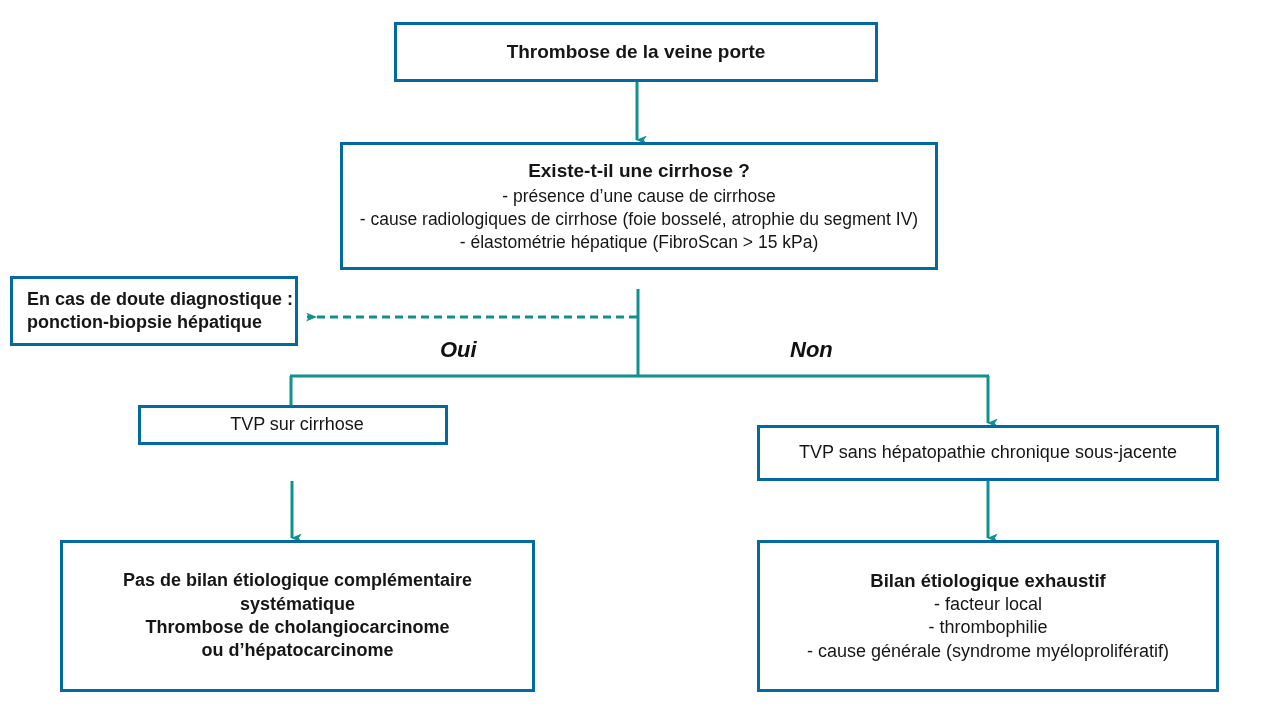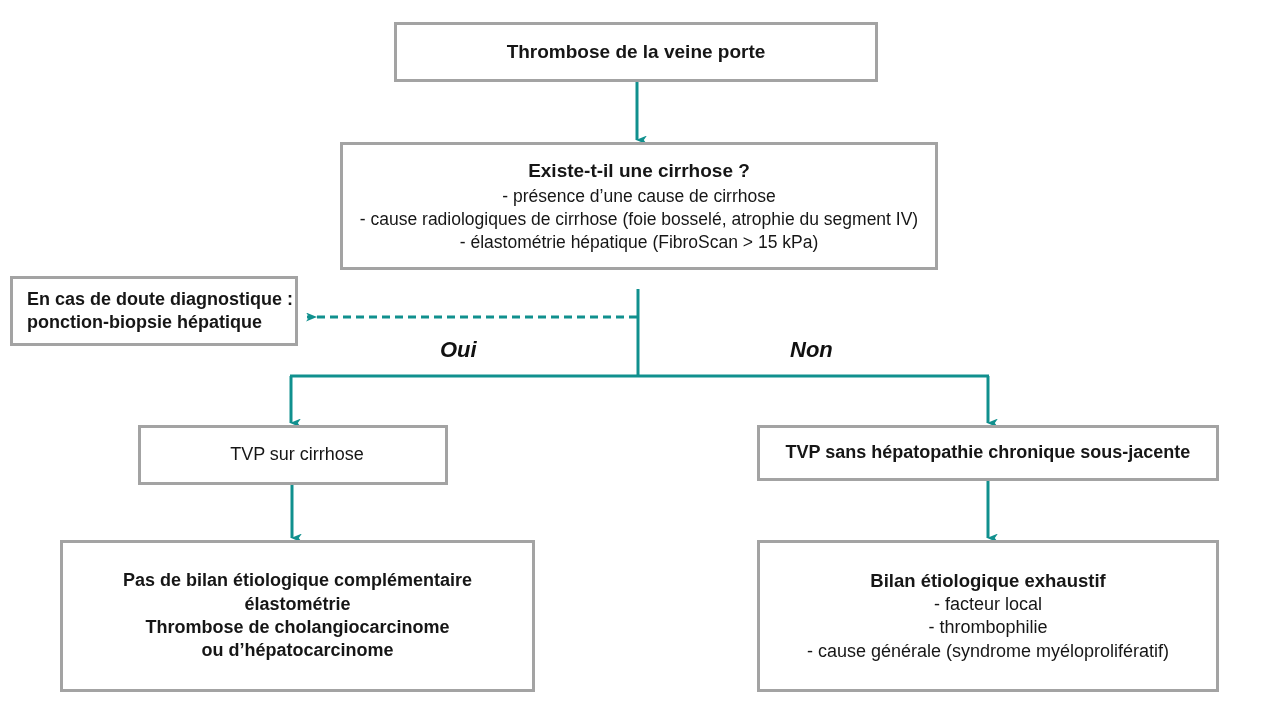--- a/index.html
+++ b/index.html
@@ -19,21 +19,21 @@
     position: absolute;
     left: 0;
     top: 0;
     width: 1280px;
     height: 713px;
     pointer-events: none;
   }
   .node {
     position: absolute;
     box-sizing: border-box;
-    border: 3px solid #a3a3a3;
+    border: 3px solid #0369a1;
     background: #ffffff;
     display: flex;
     flex-direction: column;
     align-items: center;
     justify-content: center;
     color: #161616;
     line-height: 1.30;
     z-index: 2;
   }
   .node .ttl {
@@ -44,24 +44,24 @@
     font-weight: normal;
     white-space: nowrap;
   }
   
   #node-root      { left: 394px; top: 22px;  width: 484px; height: 60px;  font-size: 19px; }
   #node-question  { left: 340px; top: 142px; width: 598px; height: 128px; font-size: 17.5px; }
   #node-question .ttl { font-size: 19px; margin-bottom: 2px; }
   #node-biopsy    { left: 10px;  top: 276px; width: 288px; height: 70px;  font-size: 18px;
                     align-items: flex-start; padding-left: 14px; }
   #node-biopsy .ttl { text-align: left; }
-  #node-tvp-cirrhose { left: 138px; top: 425px; width: 310px; height: 60px; font-size: 18px; padding-left: 8px; }
+  #node-tvp-cirrhose { left: 138px; top: 405px; width: 310px; height: 40px; font-size: 18px; padding-left: 8px; }
   #node-tvp-cirrhose .ln { font-weight: normal; }
   #node-tvp-sans  { left: 757px; top: 425px; width: 462px; height: 56px; font-size: 18px; }
-  #node-tvp-sans .ttl { font-weight: bold; }
+  #node-tvp-sans .ttl { font-weight: normal; }
   #node-left-out  { left: 60px;  top: 540px; width: 475px; height: 152px; font-size: 18px; }
   #node-left-out .ttl { font-weight: bold; }
   #node-right-out { left: 757px; top: 540px; width: 462px; height: 152px; font-size: 18px; }
   #node-right-out .ttl { font-size: 18.5px; }
 
   .branch-label {
     position: absolute;
     font-style: italic;
     font-weight: bold;
     font-size: 22px;
@@ -126,21 +126,21 @@
   <div class="node" id="node-tvp-cirrhose">
     <div class="ln">TVP sur cirrhose</div>
   </div>
 
   <div class="node" id="node-tvp-sans">
     <div class="ttl">TVP sans hépatopathie chronique sous-jacente</div>
   </div>
 
   <div class="node" id="node-left-out">
     <div class="ttl">Pas de bilan étiologique complémentaire</div>
-    <div class="ttl">élastométrie</div>
+    <div class="ttl">systématique</div>
     <div class="ttl">Thrombose de cholangiocarcinome</div>
     <div class="ttl">ou d’hépatocarcinome</div>
   </div>
 
   <div class="node" id="node-right-out">
     <div class="ttl">Bilan étiologique exhaustif</div>
     <div class="ln">- facteur local</div>
     <div class="ln">- thrombophilie</div>
     <div class="ln">- cause générale (syndrome myéloprolifératif)</div>
   </div>

